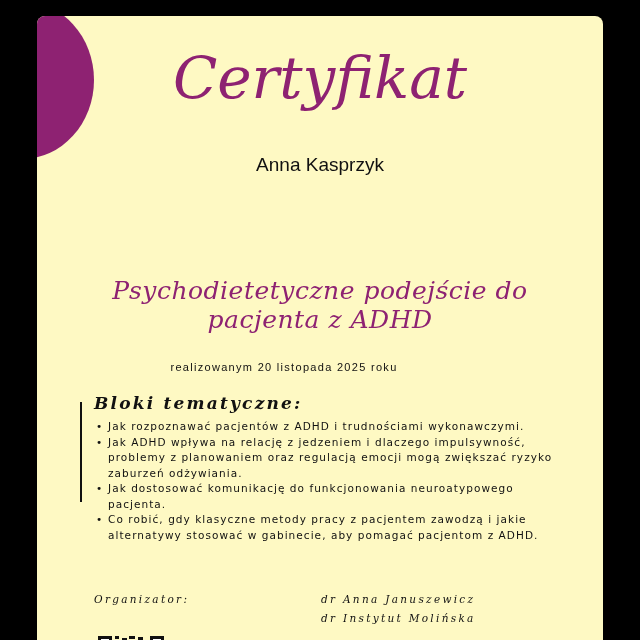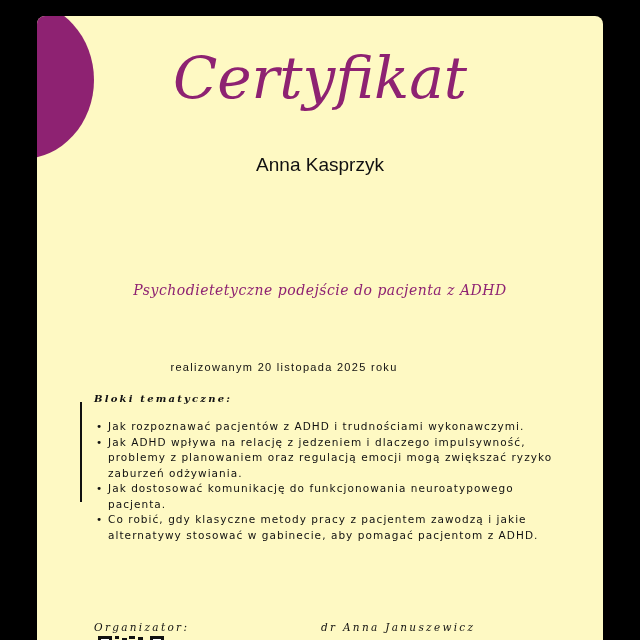--- a/index.html
+++ b/index.html
@@ -2,28 +2,28 @@
 <html style="--accent: #8e2272;"><head>
 <meta charset="utf-8">
 <style>
   html, body { margin:0; padding:0; }
   body { width:640px; height:640px; background:#000; position:relative; overflow:hidden; font-family:"DejaVu Sans", sans-serif; }
   .page { position:absolute; left:37px; top:16px; width:566px; height:640px; background:#fef9c3; overflow:hidden;border-radius:8px; }
   .circle { position:absolute; left:-87px; top:-15px; width:144px; height:158px; border-radius:50%; background:var(--accent); }
   .title { position:absolute; left:0; width:566px; top:28px; text-align:center; font-family:"DejaVu Serif", serif; font-style:italic; font-size:58px; color:var(--accent); letter-spacing:0px; }
   .name { position:absolute; left:0; width:566px; top:138px; text-align:center; font-family:"Liberation Sans", sans-serif; font-size:19px; color:#111; }
   .participated { position:absolute; left:0; width:566px; top:211px; text-align:center; font-family:"DejaVu Sans", sans-serif; font-size:12.5px; letter-spacing:1.2px; color:#111; }
-  .webinar { position:absolute; left:60px; width:446px; top:260px; text-align:center; font-family:"DejaVu Serif", serif; font-style:italic; font-size:14px; line-height:29px; color:var(--accent); letter-spacing:0.5px; }
+  .webinar { position:absolute; left:60px; width:446px; top:260px; text-align:center; font-family:"DejaVu Serif", serif; font-style:italic; font-size:25px; line-height:29px; color:var(--accent); letter-spacing:0.5px; }
   .date { position:absolute; left:0; width:494px; top:345px; text-align:center; font-family:Liberation Sans, sans-serif; font-size:11px; letter-spacing:1.3px; color:#111; }
   .vbar { position:absolute; left:43px; top:386px; width:2px; height:100px; background:#111; }
-  .topics-head { position:absolute; left:57px; top:377px; font-family:"DejaVu Serif", serif; font-style:italic; font-weight:bold; font-size:10px; letter-spacing:2.2px; color:#111; }
+  .topics-head { position:absolute; left:57px; top:377px; font-family:"DejaVu Serif", serif; font-style:italic; font-weight:bold; font-size:17px; letter-spacing:2.2px; color:#111; }
   .topics { position:absolute; left:59px; top:403px; width:470px; margin:0; padding:0; list-style:none; font-family:"DejaVu Sans", sans-serif; font-size:10.5px; letter-spacing:1.05px; line-height:15.5px; color:#111; }
   .topics li { position:relative; padding-left:12px; }
   .topics li::before { content:"•"; position:absolute; left:0; top:0; }
-  .label { font-family:"DejaVu Serif", serif; font-style:italic; font-size:10.5px; letter-spacing:2.3px; color:#111;margin-top:28px; }
+  .label { font-family:"DejaVu Serif", serif; font-style:italic; font-size:10.5px; letter-spacing:2.3px; color:#111; }
   .org { position:absolute; left:57px; top:574px; line-height:19px; }
   .lead { position:absolute; left:284px; top:574px; line-height:19px; }
   .qr { position:absolute; left:61px; top:620px; width:66px; height:20px; }
   .mark { position:absolute; left:243px; top:633px; width:8px; height:8px; background:#c9a0c0; transform:rotate(45deg); opacity:0.8; }
 </style>
 </head>
 <body>
 
 <div class="page">
   <div class="circle"></div>

